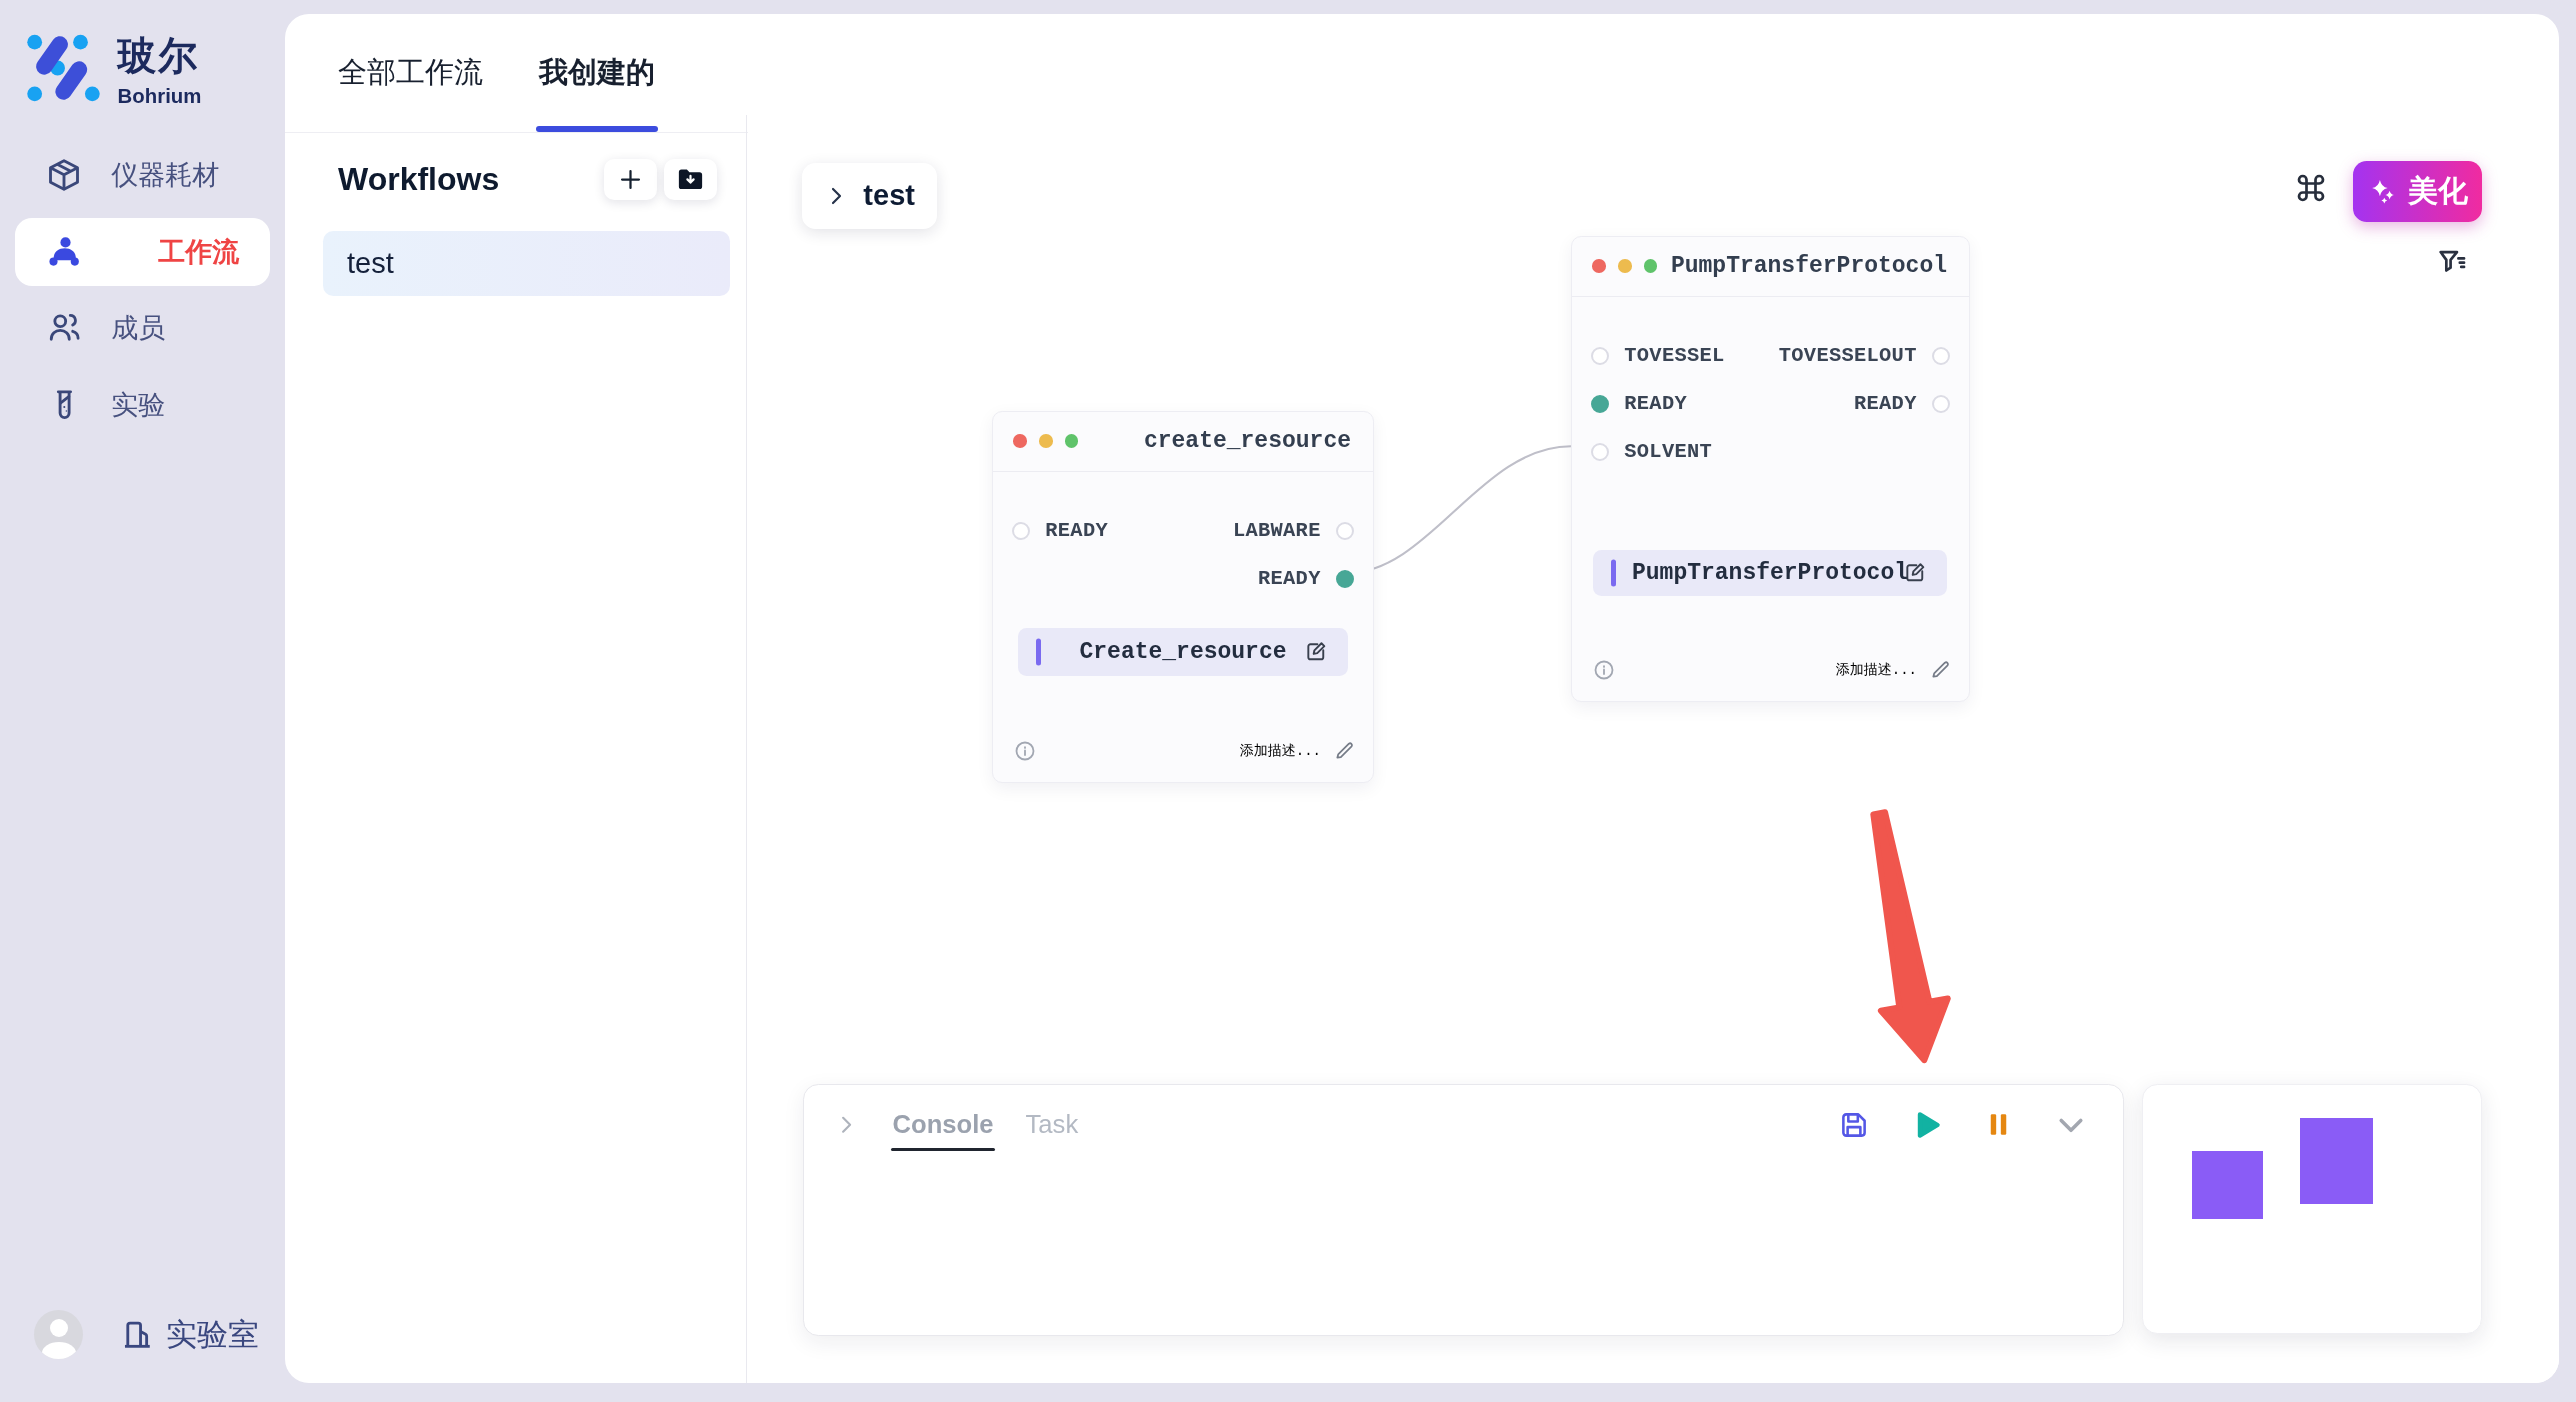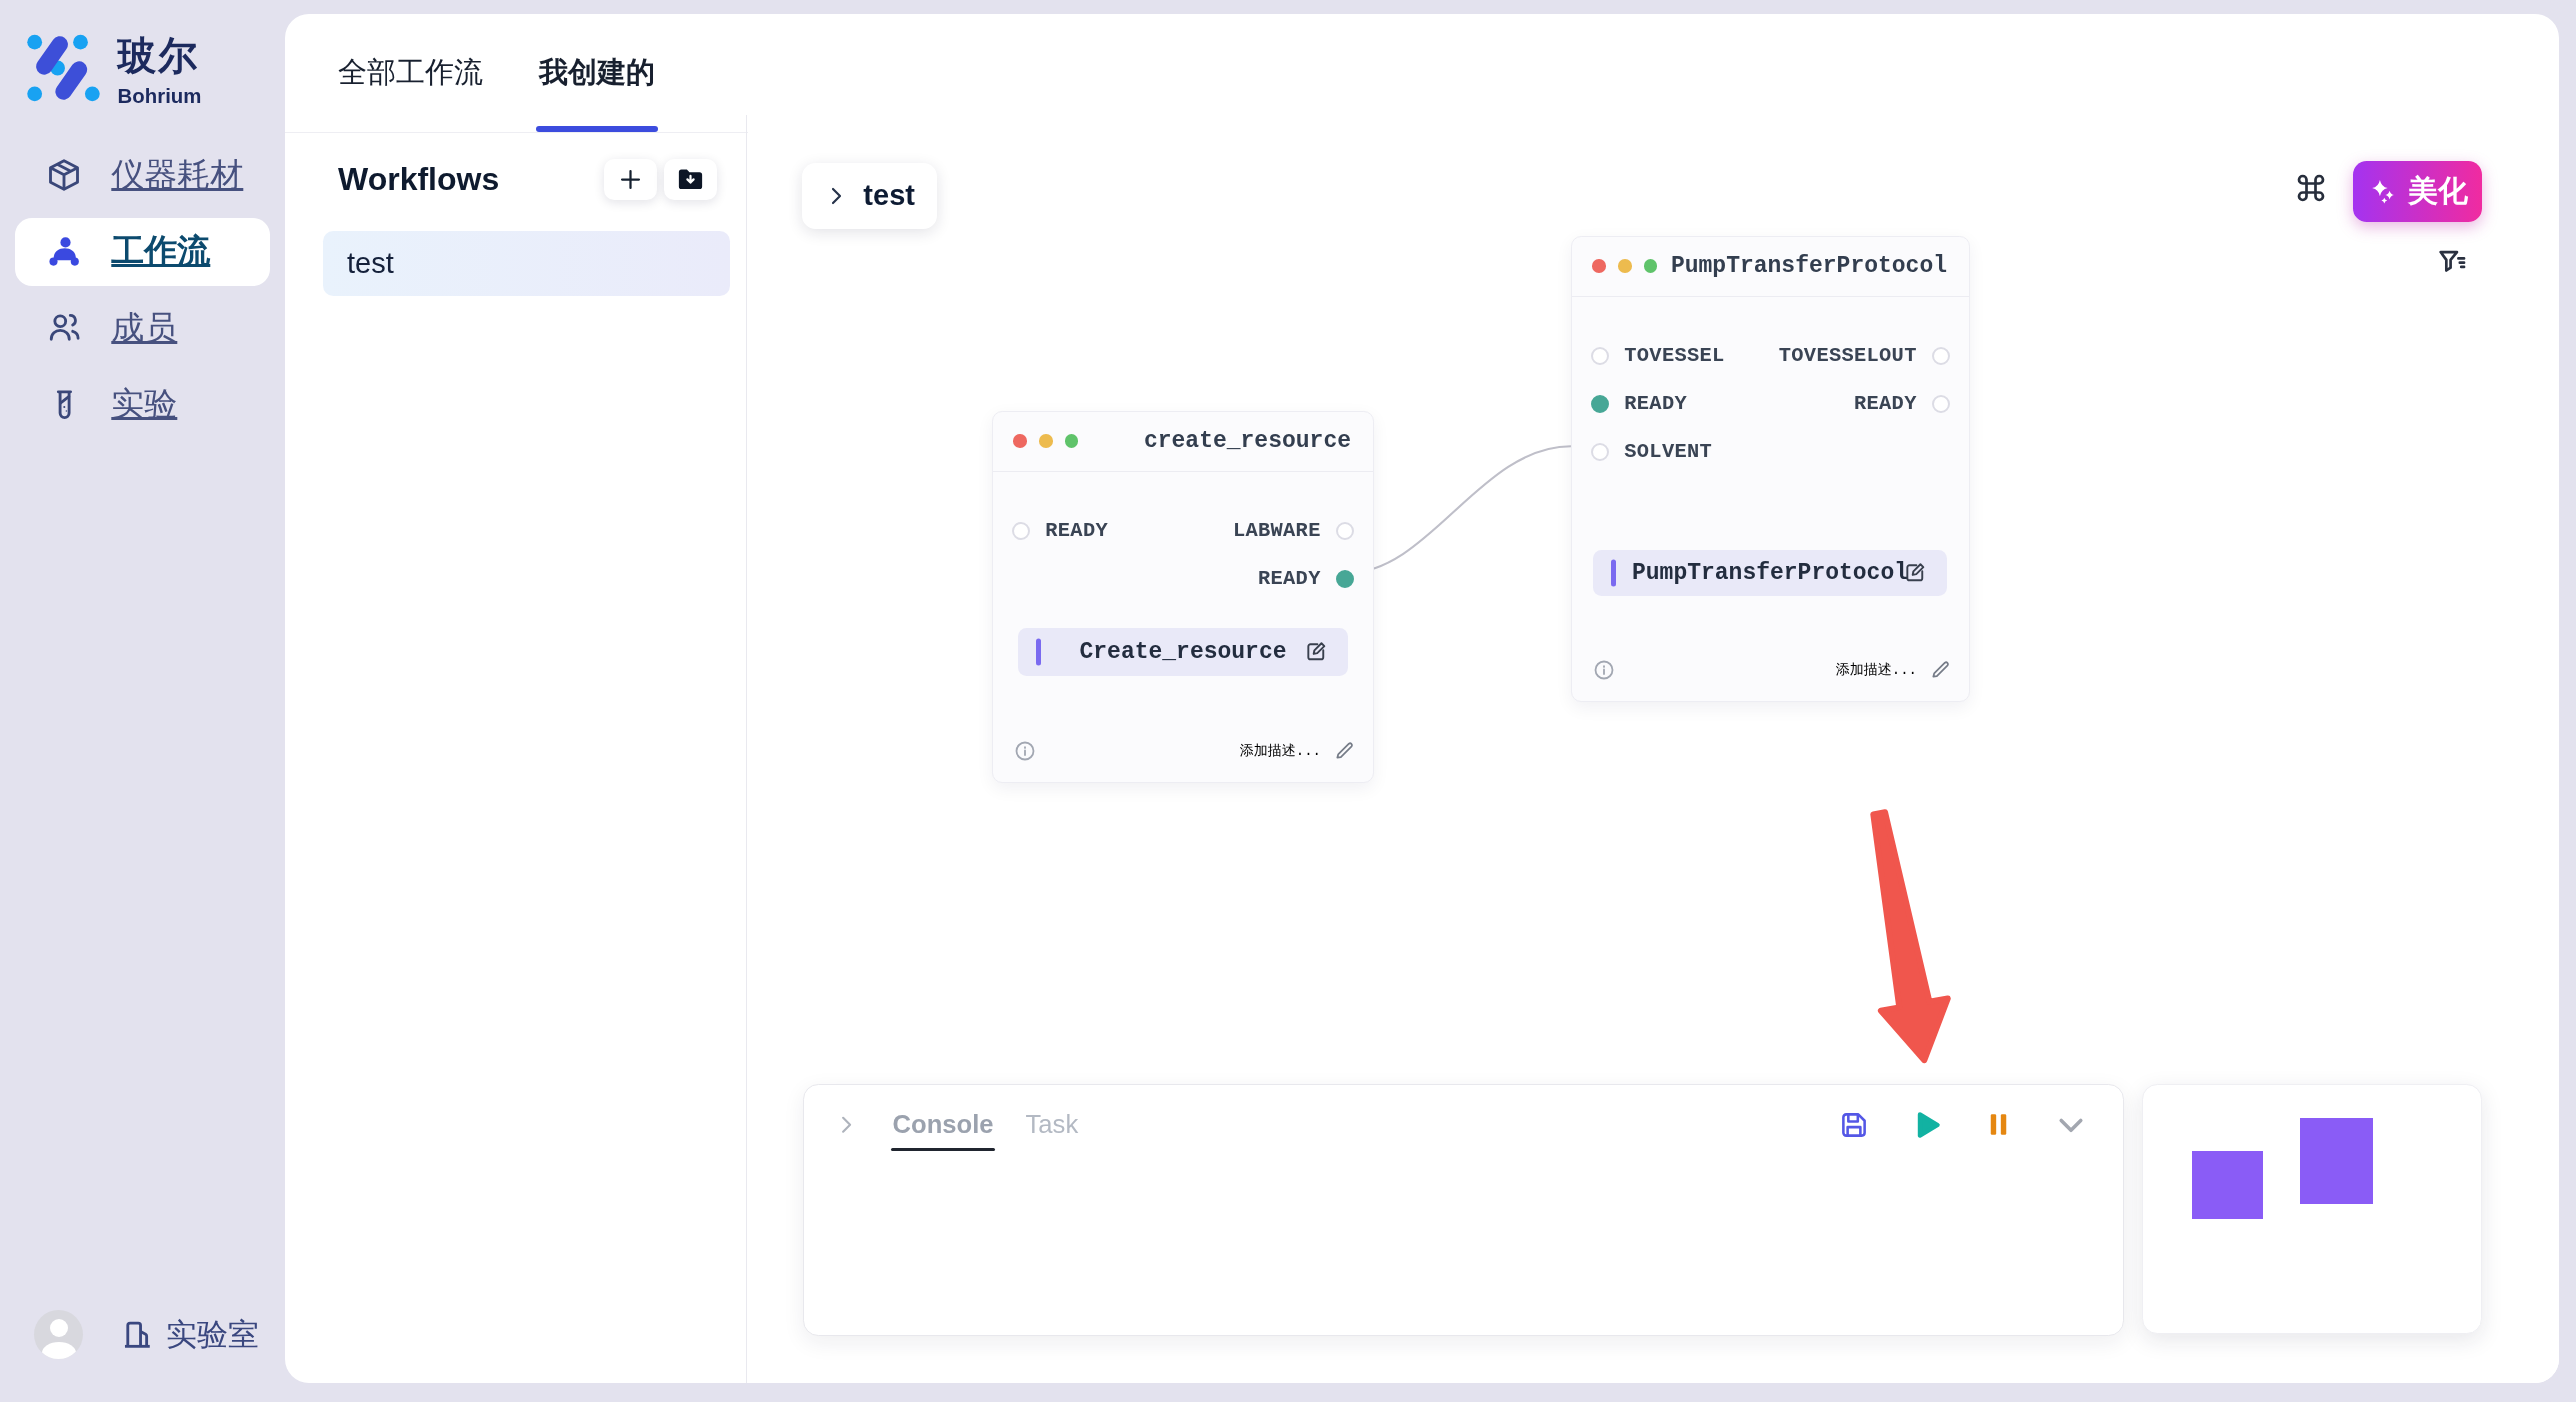--- a/index.html
+++ b/index.html
@@ -12,23 +12,23 @@
   }
   svg { display:block; }
 
   
   .sidebar { position:absolute; left:0; top:0; width:285px; height:100%; }
   .brand { position:absolute; left:25.6px; top:29px; display:flex; align-items:center; gap:17px; }
   .brand-text .zh { font-size:39px; font-weight:700; color:#1C2A5E; letter-spacing:1.7px; }
   .brand-text .en { font-size:20.4px; font-weight:700; color:#1C2A5E; margin-top:1.7px; }
   .nav { position:absolute; left:15.3px; right:15.3px; top:141px; }
   .nav-item { height:68px; margin-bottom:8.5px; display:flex; align-items:center; gap:29px; padding-left:31px; border-radius:17px; cursor:pointer; }
-  .nav-item .lbl { font-size:33px; color:#47517F;text-decoration:underline; }
+  .nav-item .lbl { font-size:27px; color:#47517F; }
   .nav-item.active { background:#FFFFFF; }
-  .nav-item.active .lbl { color:#0c4a6e; font-weight:700; }
+  .nav-item.active .lbl { color:#ef4444; font-weight:700;margin-left:47px; }
   .user-row { position:absolute; left:34px; bottom:43px; display:flex; align-items:center; }
   .avatar { width:49px; height:49px; border-radius:50%; background:#D8D8DE; position:relative; overflow:hidden; }
   .avatar::before { content:''; position:absolute; left:50%; top:9.4px; transform:translateX(-50%); width:18px; height:18px; border-radius:50%; background:#FFFFFF; }
   .avatar::after { content:''; position:absolute; left:50%; top:32px; transform:translateX(-50%); width:34px; height:22px; border-radius:50% 50% 0 0; background:#FFFFFF; }
   .lab-group { display:flex; align-items:center; gap:12px; margin-left:37px; }
   .lab-group .lbl { font-size:31px; color:#3A477F; }
 
   
   .main-card { position:absolute; left:285px; top:13.6px; width:2274px; height:1369px; background:#FFFFFF; border-radius:24px; overflow:hidden; }
 

